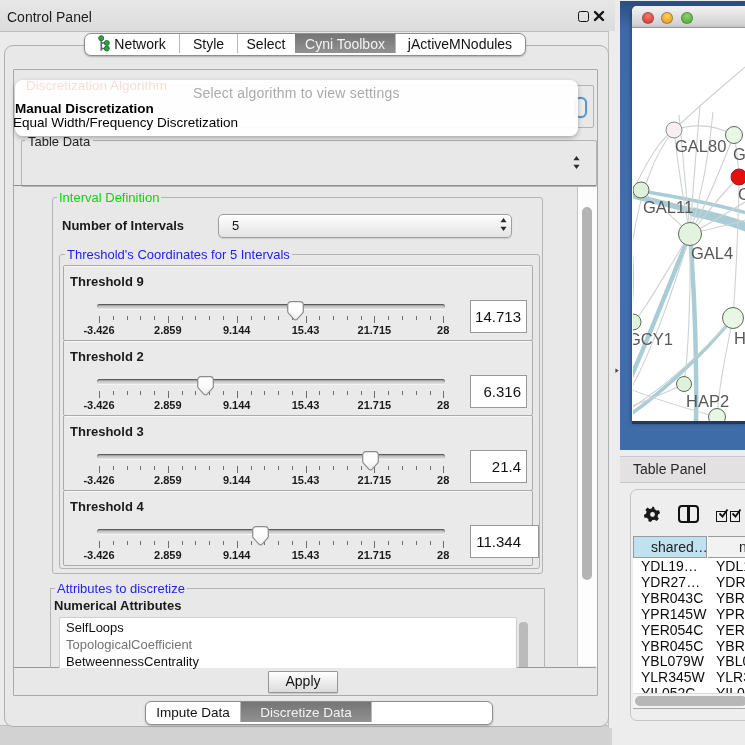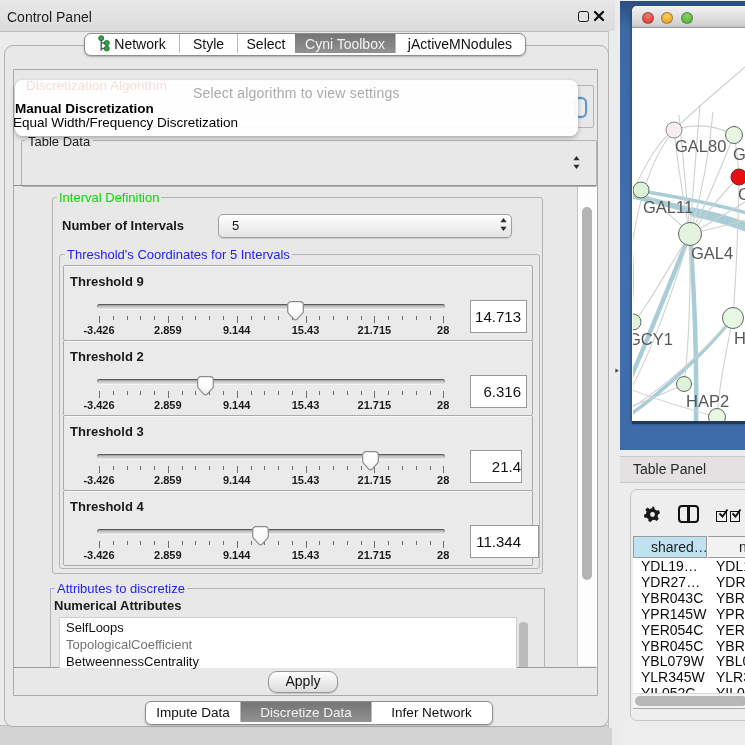--- a/index.html
+++ b/index.html
@@ -206,21 +206,21 @@
 <svg class="abs" style="left:362.3px;top:450.5px" width="17" height="20" viewBox="0 0 17 20">
       <defs>
         <linearGradient id="kg370" x1="0" y1="0" x2="0" y2="1">
           <stop offset="0" stop-color="#ffffff"></stop>
           <stop offset=".55" stop-color="#fbfbfb"></stop>
           <stop offset="1" stop-color="#ededed"></stop>
         </linearGradient>
       </defs>
       <path d="M4 .7 h9 a3.3 3.3 0 0 1 3.3 3.3 v6.2 a3 3 0 0 1 -.9 2.1 l-5.5 6 a1.9 1.9 0 0 1 -2.8 0 l-5.5 -6 a3 3 0 0 1 -.9 -2.1 V4 A3.3 3.3 0 0 1 4 .7 Z" fill="url(#kg370)" stroke="#8b8b8b" stroke-width="1.2"></path>
     </svg>
-<div class="fld" style="left:470px;top:450px;width:50px;height:31px;line-height:31px;">21.4</div>
+<div class="fld" style="left:470px;top:450px;width:50px;height:31px;line-height:31px;padding-right:5px;">21.4</div>
 <div class="thp" style="left:63px;top:490px;width:468px;height:74px;"></div>
 <div class="abs btitle" style="left:70px;top:499px;">Threshold 4</div>
 <div class="abs" style="left:97px;top:529px;width:348px;height:5px;border-radius:3px;background:linear-gradient(#8f8f8f,#c9c9c9 55%,#e4e4e4);box-shadow:0 1px 0 #f5f5f5, inset 0 1px 1px rgba(0,0,0,.45);"></div>
 <div class="tick" style="left:99.0px;top:541px;height:7px;"></div>
 <div class="tick" style="left:112.8px;top:541px;height:4px;"></div>
 <div class="tick" style="left:126.5px;top:541px;height:4px;"></div>
 <div class="tick" style="left:140.3px;top:541px;height:4px;"></div>
 <div class="tick" style="left:154.1px;top:541px;height:4px;"></div>
 <div class="tick" style="left:167.8px;top:541px;height:7px;"></div>
 <div class="tick" style="left:181.6px;top:541px;height:4px;"></div>
@@ -261,25 +261,24 @@
     </svg>
 <div class="fld" style="left:470px;top:525px;width:50px;height:31px;line-height:31px;padding-right:17px;">11.344</div>
 <div class="abs" style="left:50px;top:588px;width:493px;height:79px;border:1px solid #b4b4b4;border-bottom:none;"></div>
 <div class="abs" style="left:55px;top:581px;background:#e9e8e8;padding:0 2px;font-size:13px;color:#2222f0;">Attributes to discretize</div>
 <div class="abs btitle" style="left:54px;top:598px;">Numerical Attributes</div>
 <div class="abs" style="left:59px;top:617px;width:456px;height:50px;background:#fff;border:1px solid #cfcfcf;border-bottom:none;"></div>
 <div class="abs" style="left:66px;top:620px;font-size:13px;color:#111;">SelfLoops</div>
 <div class="abs" style="left:66px;top:637px;font-size:13px;color:#737373;">TopologicalCoefficient</div>
 <div class="abs" style="left:66px;top:654px;font-size:13px;color:#111;">BetweennessCentrality</div>
 <div class="abs" style="left:519px;top:622px;width:9px;height:45px;background:#bbb;border-radius:4px 4px 0 0;"></div>
-<div class="abs" style="left:268px;top:671px;width:68px;height:20px;border:1px solid #979797;border-radius:9px;background:linear-gradient(#ffffff,#ededed 50%,#dcdcdc);box-shadow:0 1px 1px rgba(0,0,0,.15);text-align:center;font-size:14px;color:#111;line-height:19px;">Apply</div>
+<div class="abs" style="left:268px;top:671px;width:68px;height:20px;border:1px solid #979797;border-radius:1px;background:linear-gradient(#ffffff,#ededed 50%,#dcdcdc);box-shadow:0 1px 1px rgba(0,0,0,.15);text-align:center;font-size:14px;color:#111;line-height:19px;">Apply</div>
 <div class="segbar" style="left:145px;top:701px;width:346px;height:22px;border-radius:6px;"></div>
 <div class="seg" style="left:146px;top:702px;width:94px;height:20px;border-radius:6px 0 0 6px;font-size:13.5px;">Impute Data</div>
 <div class="seg dark" style="left:241px;top:702px;width:130px;height:20px;font-size:13.5px;">Discretize Data</div>
-<div class="seg" style="left:372px;top:702px;width:119px;height:20px;border-radius:0 6px 6px 0;font-size:13.5px;">Infer Network</div>
 <div class="sep" style="left:240px;top:702px;height:20px;"></div>
 <div class="sep" style="left:371px;top:702px;height:20px;"></div>
 <div class="abs" style="left:15px;top:80px;width:563px;height:56px;background:rgba(255,255,255,.93);border-radius:8px;box-shadow:0 2px 5px rgba(0,0,0,.28);"></div>
 <div class="abs" style="left:26px;top:78px;font-size:13.5px;color:#c2410c;opacity:.16;">Discretization Algorithm</div>
 <div class="abs" style="left:193px;top:85px;font-size:14px;letter-spacing:.2px;color:#aaaaaa;">Select algorithm to view settings</div>
 <div class="abs" style="left:15px;top:101px;font-size:13.5px;font-weight:bold;color:#000;">Manual Discretization</div>
 <div class="abs" style="left:13px;top:114.5px;font-size:13.5px;color:#000;">Equal Width/Frequency Discretization</div>
 <div class="abs" style="left:620px;top:0;width:125px;height:745px;background:#ededed;"></div>
 <div class="abs" style="left:620px;top:1px;width:125px;height:449px;background:linear-gradient(#2c4e7e,#3d69a6 6%,#4070b0 60%,#3e6ca9);"></div>
 <div class="abs" style="left:632px;top:6px;width:113px;height:415px;background:#fff;border-radius:5px 0 0 0;box-shadow:0 2px 4px rgba(0,0,20,.5);"></div>

